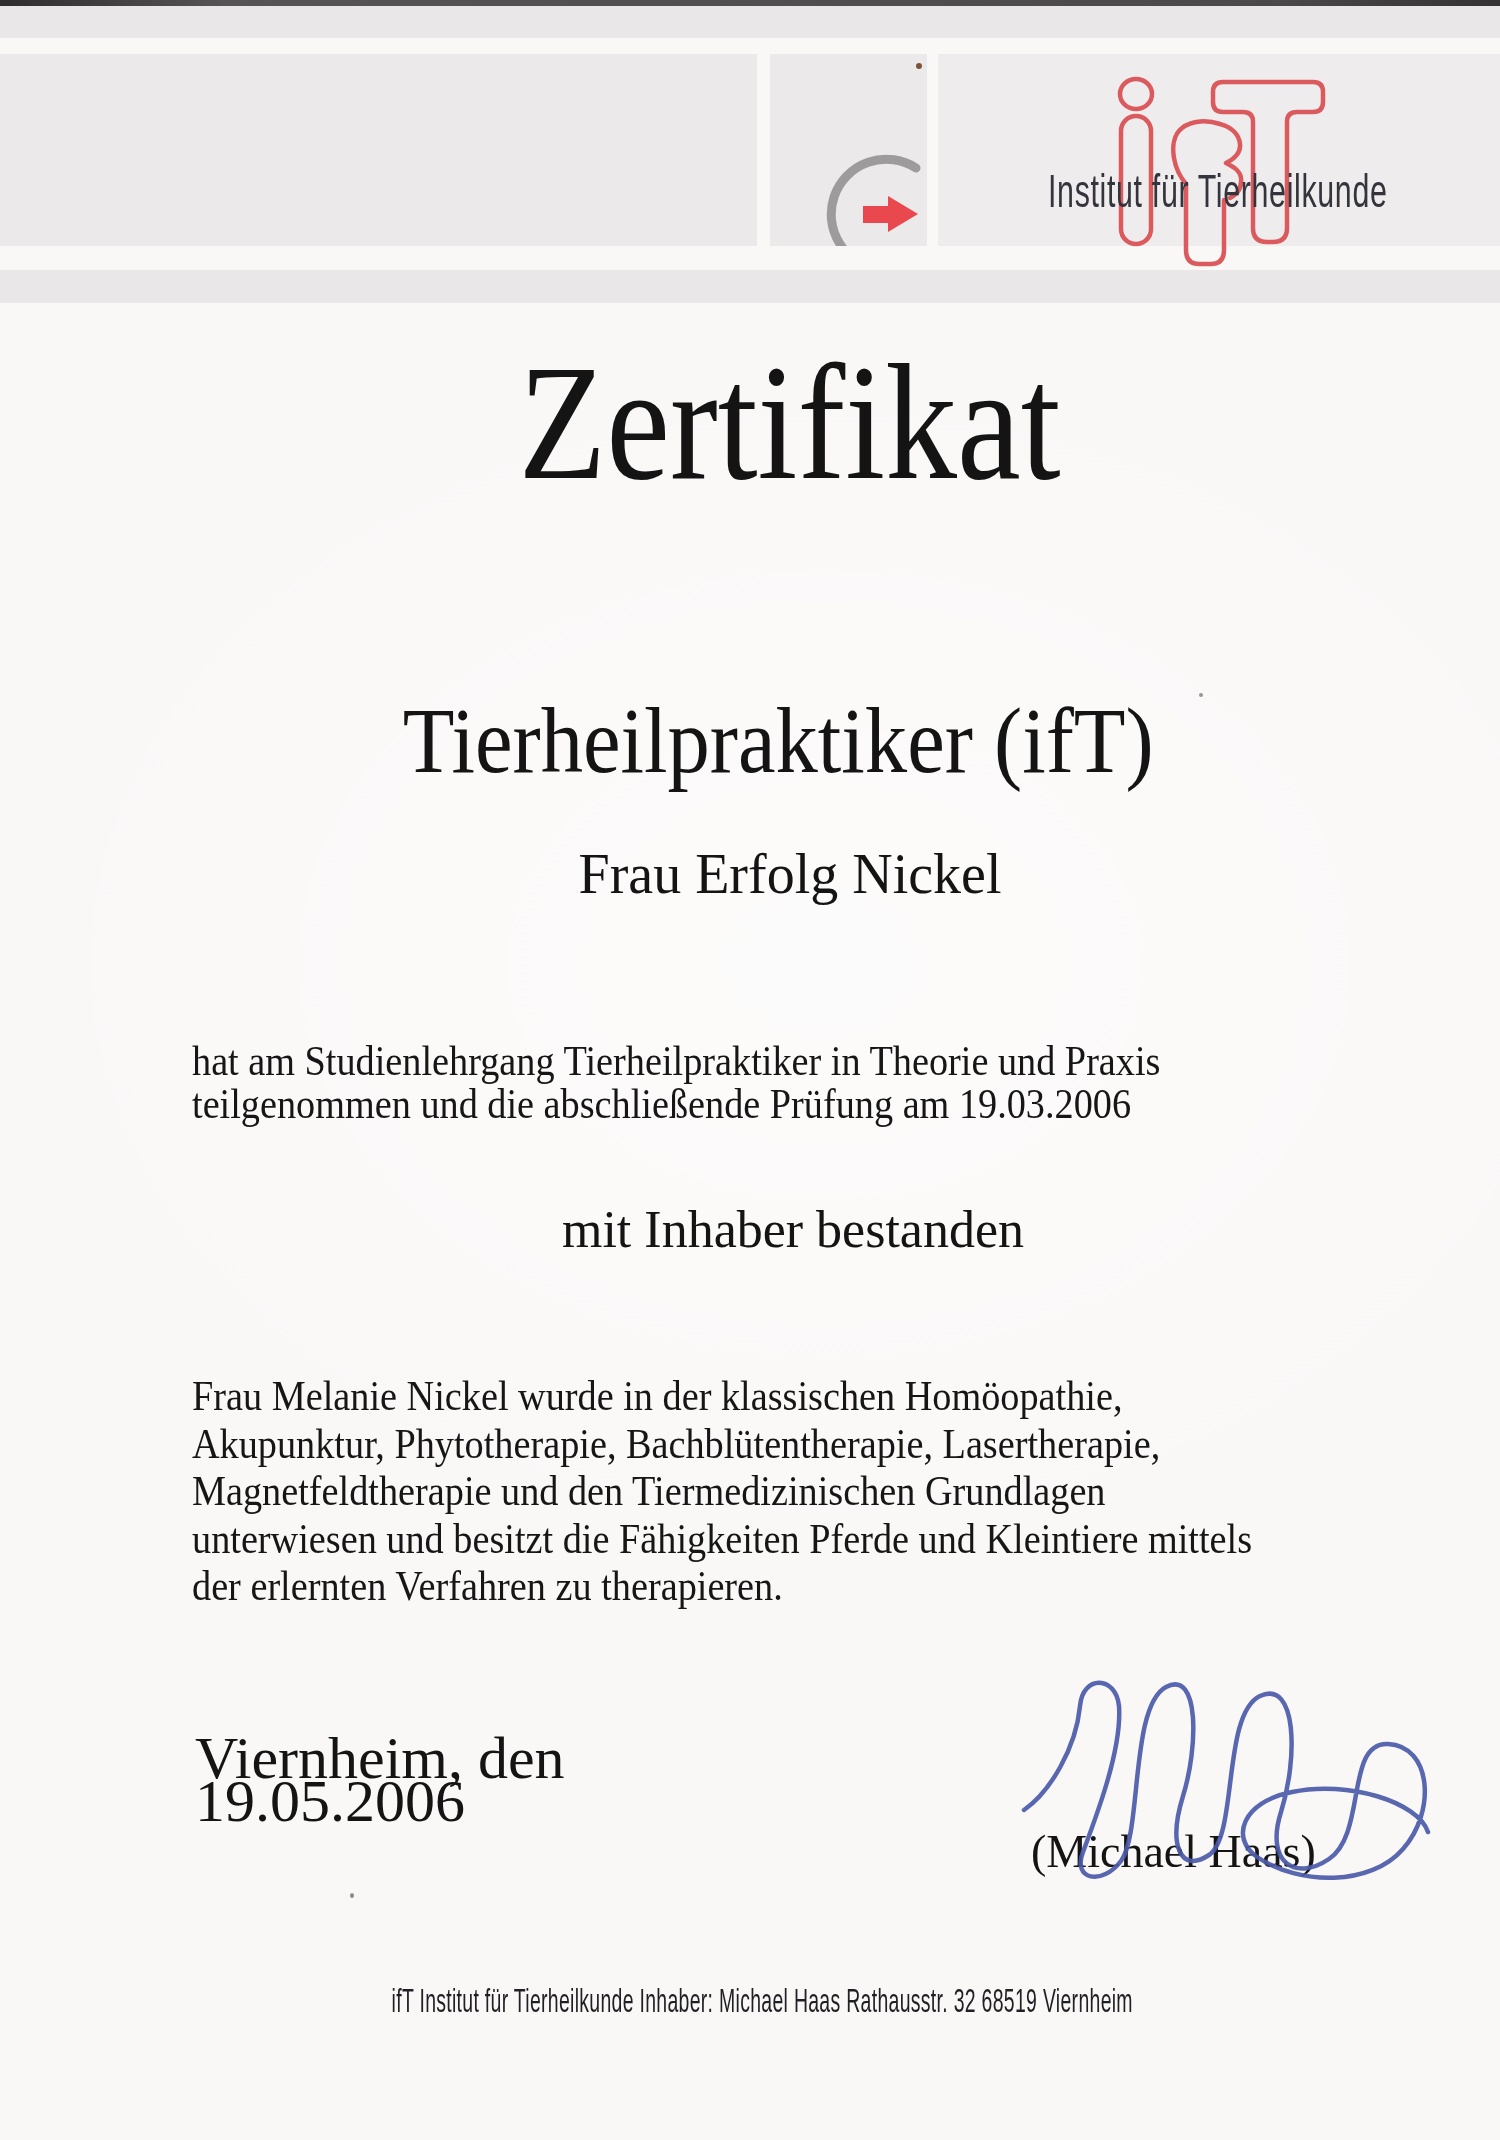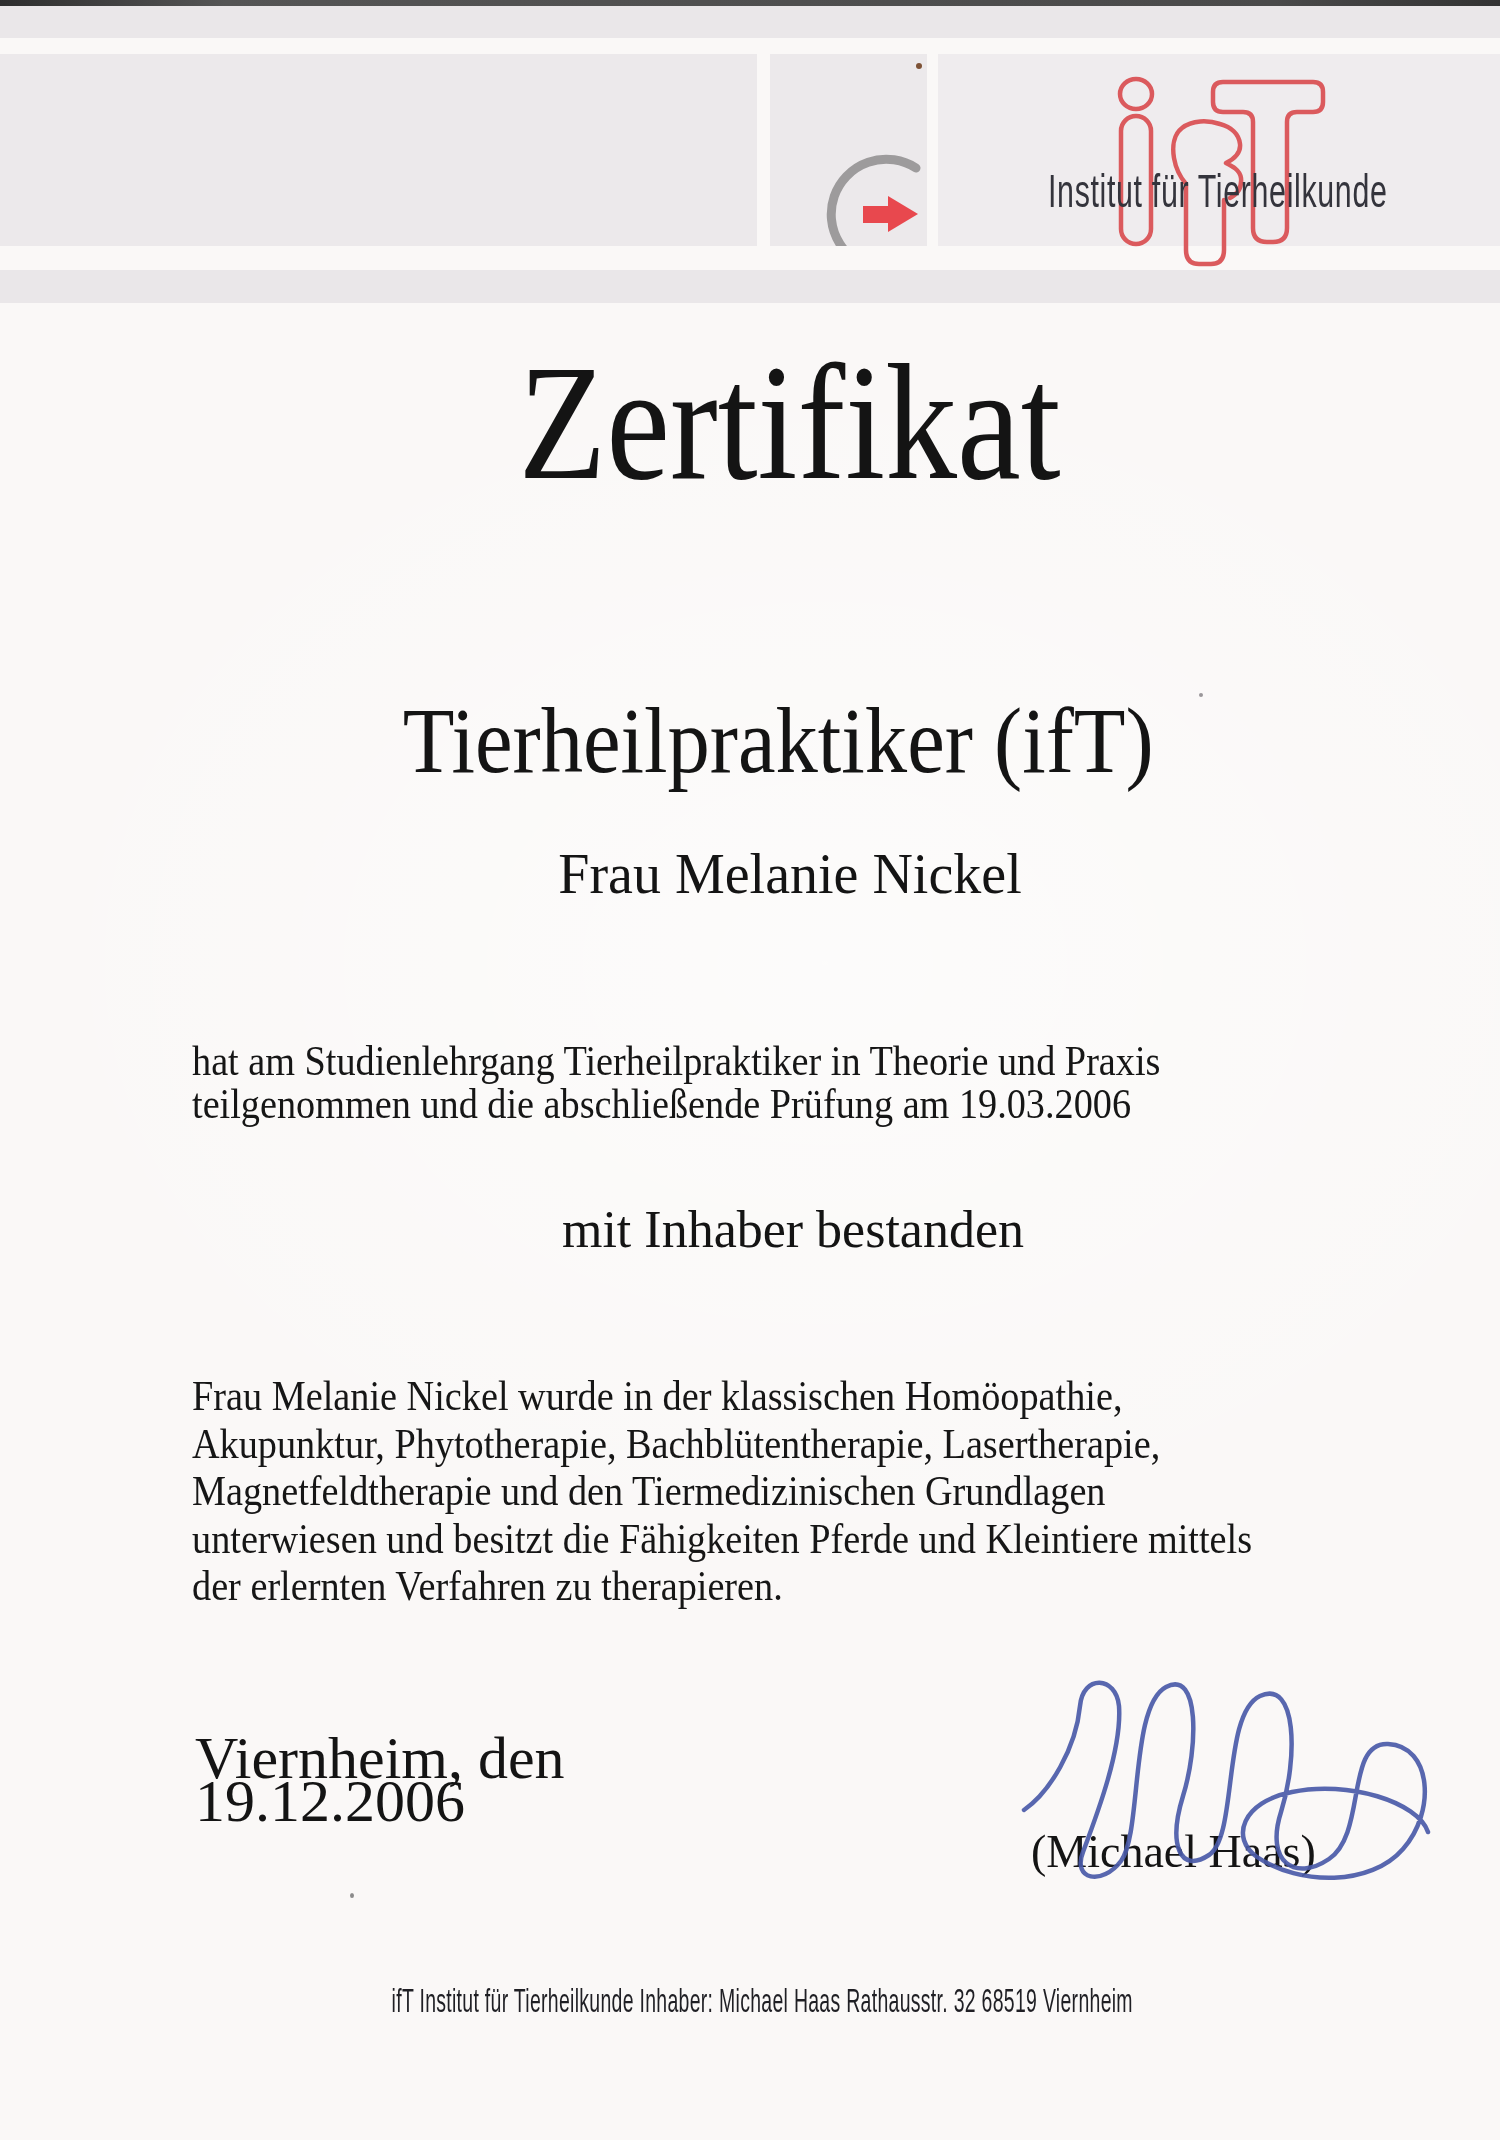--- a/index.html
+++ b/index.html
@@ -110,21 +110,21 @@
 
   <div class="cline doc-title">
     <span>Zertifikat</span>
   </div>
 
   <div class="cline doc-subtitle">
     <span>Tierheilpraktiker (ifT)</span>
   </div>
 
   <div class="cline recipient">
-    <span>Frau Melanie Nickel</span>
+    <span>Frau Erfolg Nickel</span>
   </div>
 
   <div class="para p1">
     <div>hat am Studienlehrgang Tierheilpraktiker in Theorie und Praxis</div>
     <div>teilgenommen und die abschließende Prüfung am 19.03.2006</div>
   </div>
 
   <div class="cline result">
     <span>mit Inhaber bestanden</span>
   </div>
@@ -132,21 +132,21 @@
   <div class="para p2">
     <div>Frau Melanie Nickel wurde in der klassischen Homöopathie,</div>
     <div>Akupunktur, Phytotherapie, Bachblütentherapie, Lasertherapie,</div>
     <div>Magnetfeldtherapie und den Tiermedizinischen Grundlagen</div>
     <div>unterwiesen und besitzt die Fähigkeiten Pferde und Kleintiere mittels</div>
     <div>der erlernten Verfahren zu therapieren.</div>
   </div>
 
   <div class="issue-block">
     <div>Viernheim, den</div>
-    <div>19.12.2006</div>
+    <div>19.05.2006</div>
   </div>
 
   <div class="sig-name">(Michael Haas)</div>
 
   <svg class="sig-svg" width="460" height="240" viewBox="0 0 460 240">
     <path d="M 24,150
              C 50,132 76,88 80,46
              C 83,14 116,16 119,46
              C 122,88 98,152 83,192
              C 72,220 102,226 121,201

